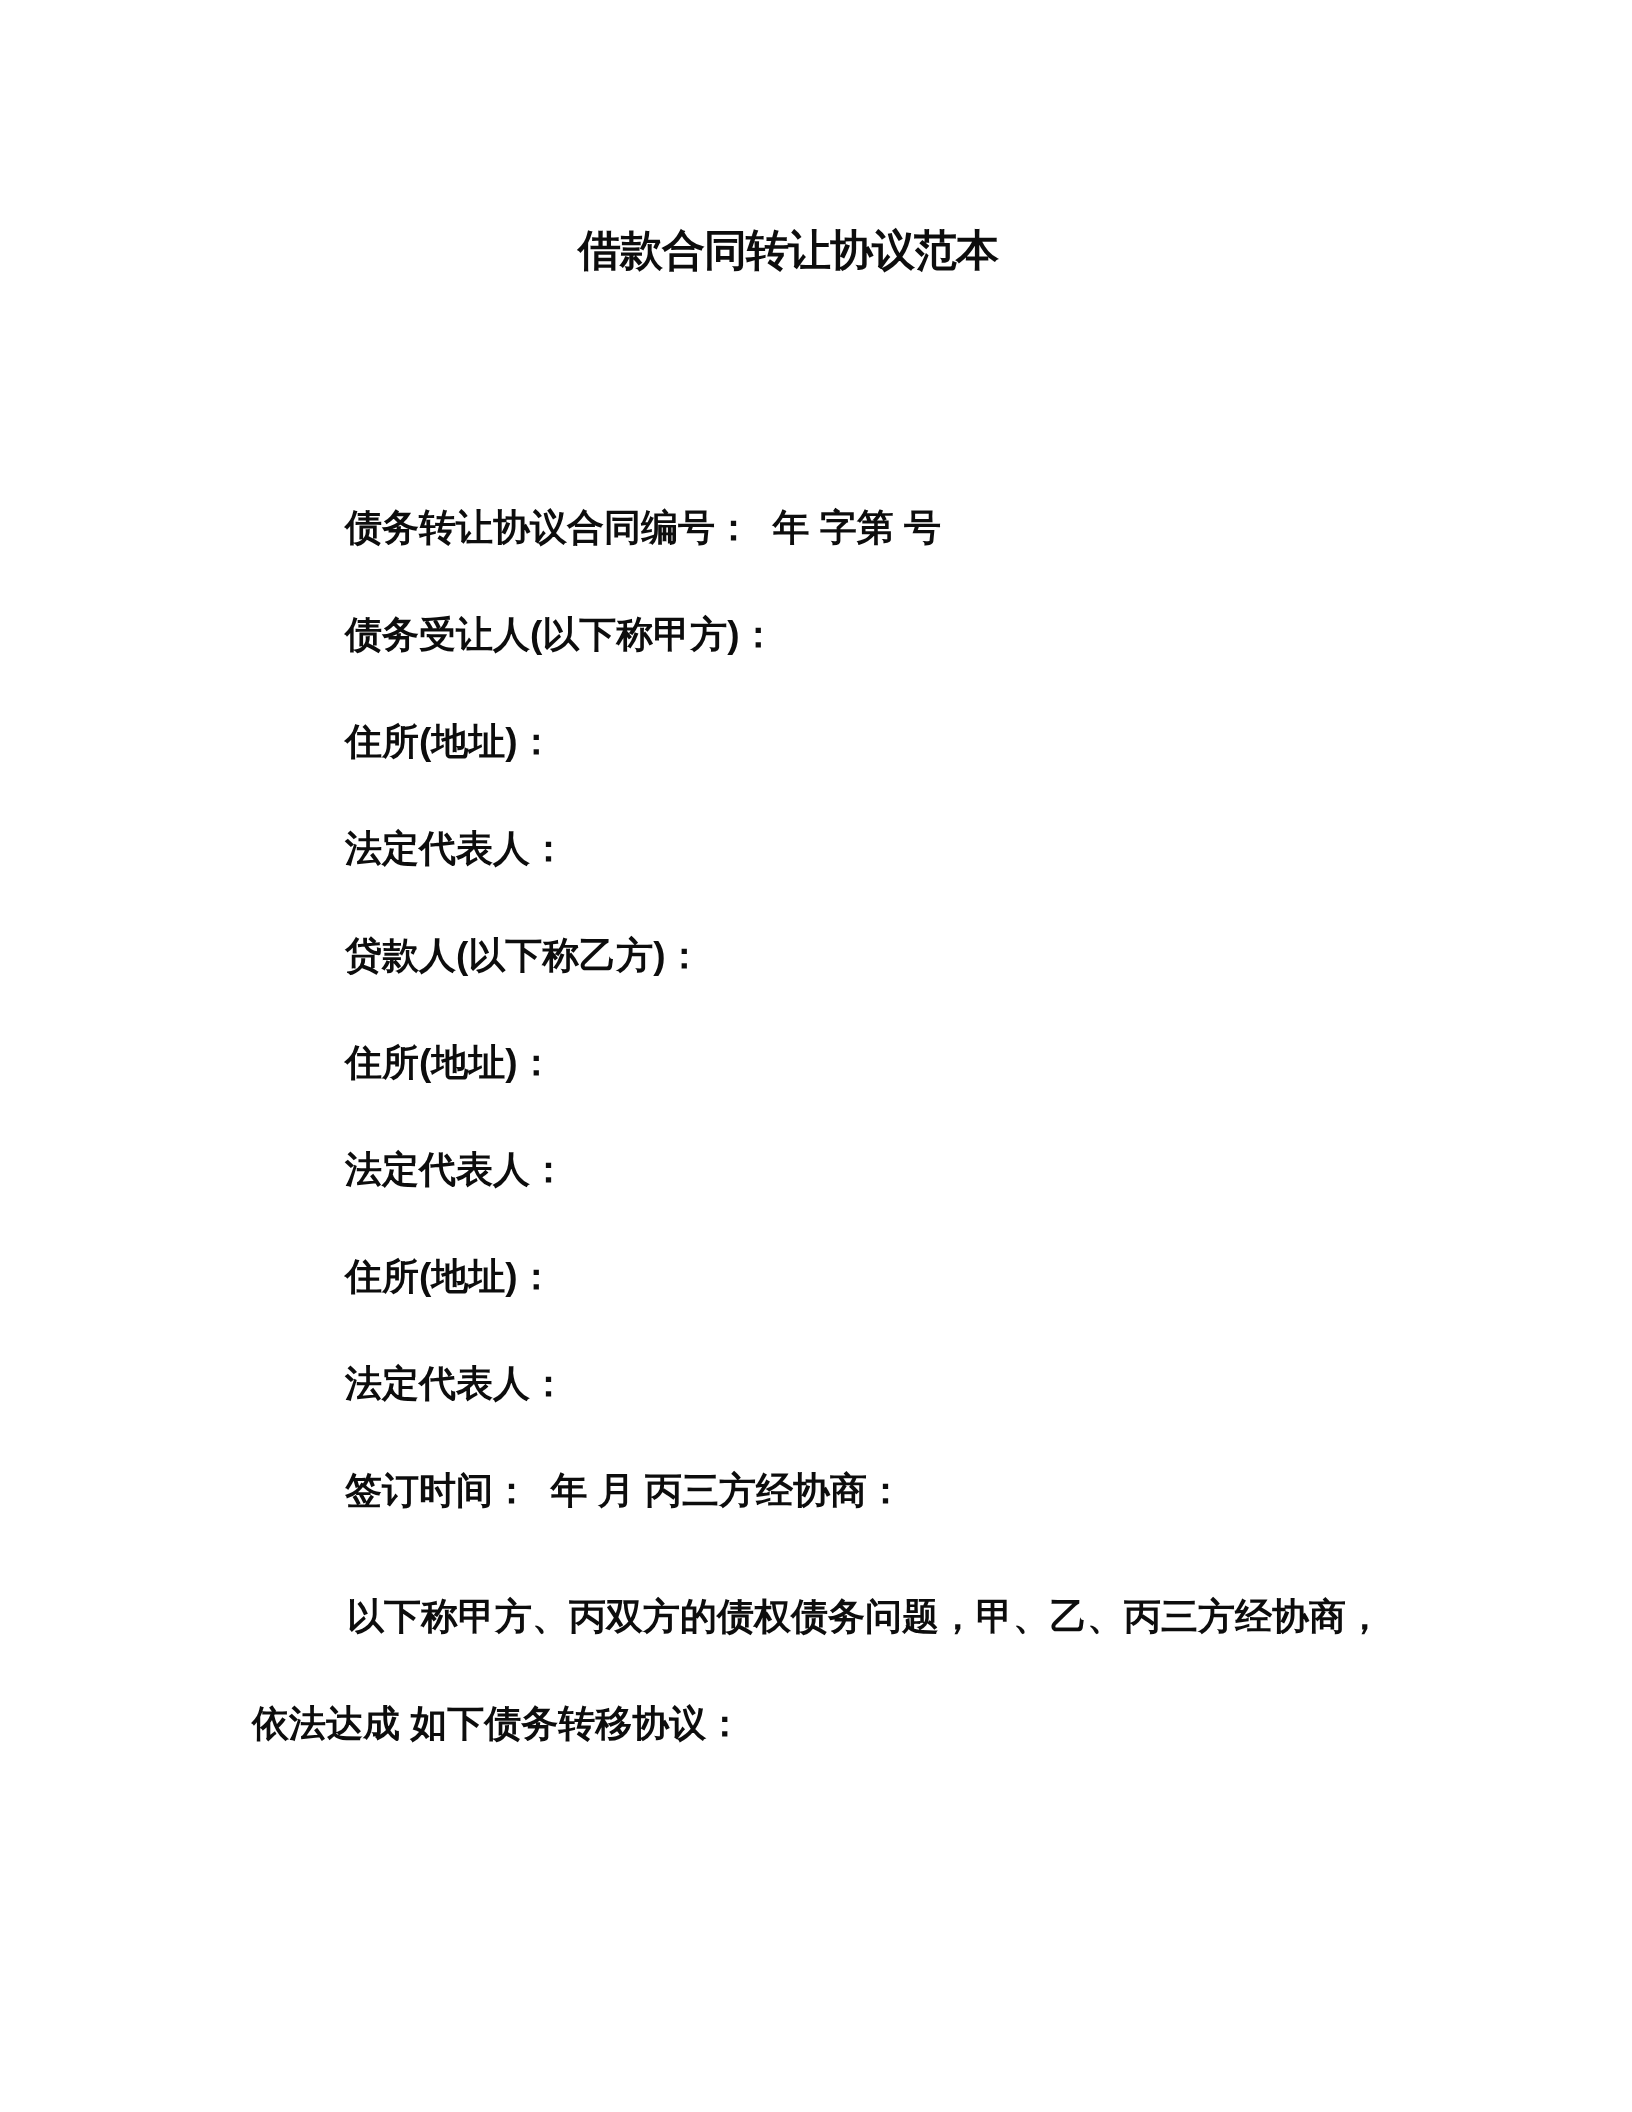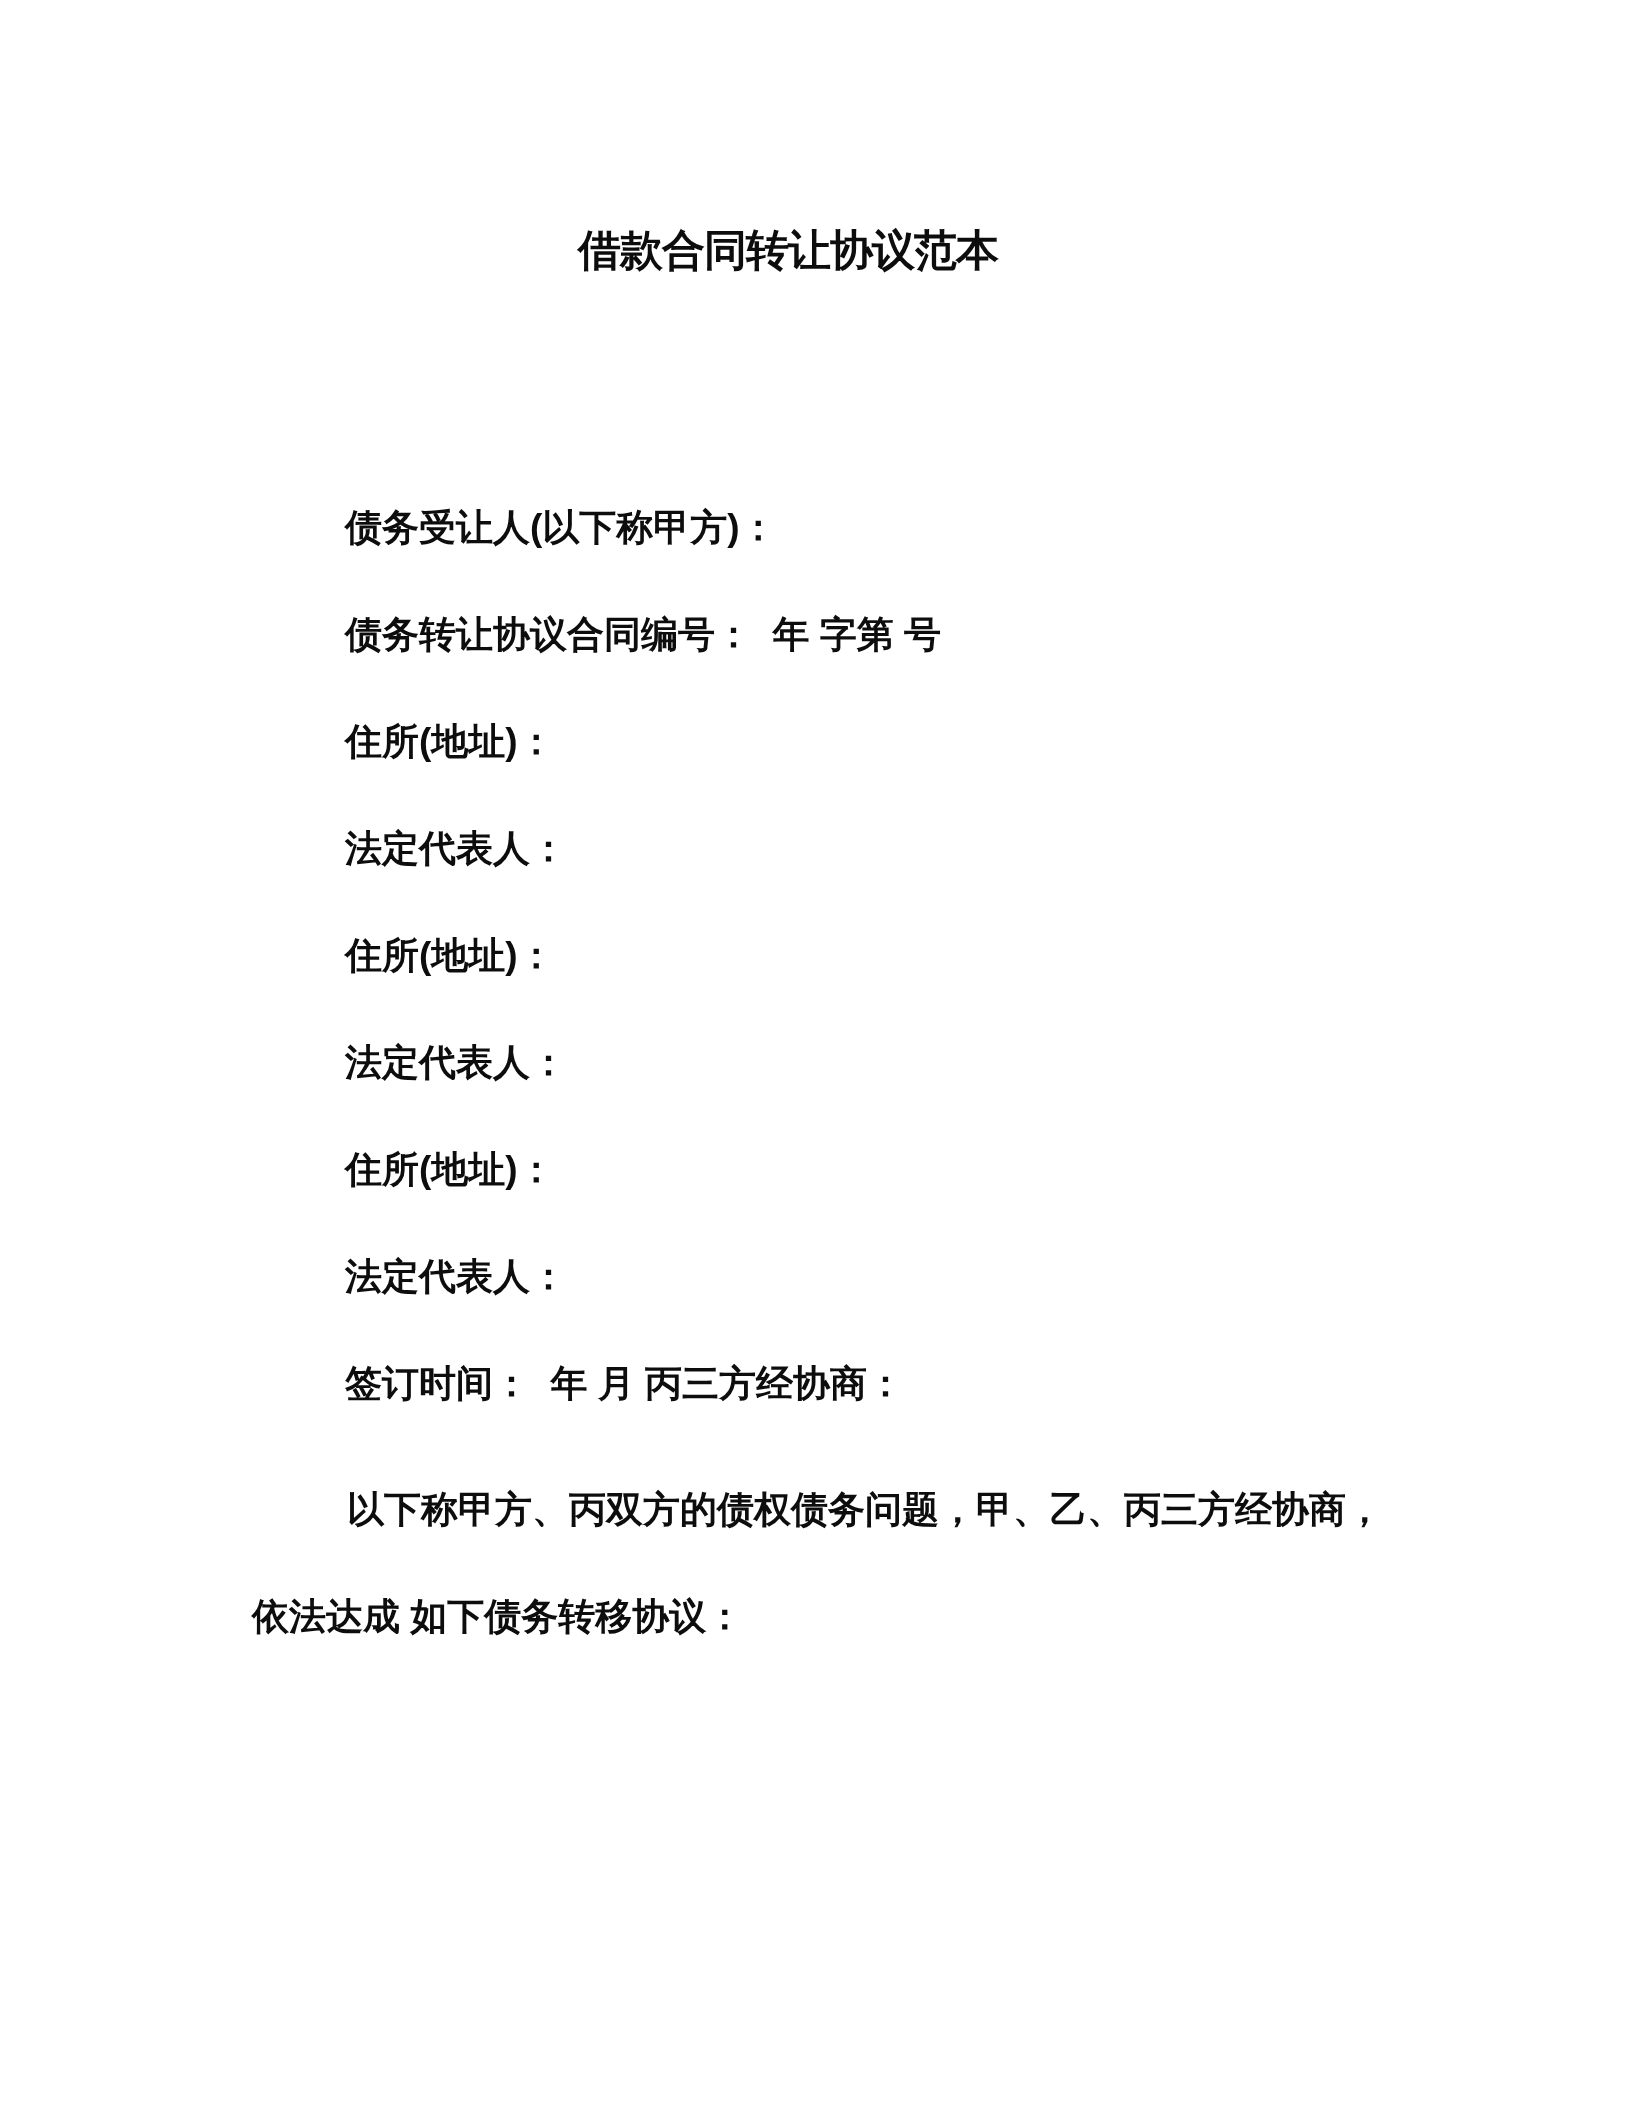--- a/index.html
+++ b/index.html
@@ -48,28 +48,29 @@
 </style>
 </head>
 <body>
 
 <div class="page">
 
   <div class="doc-title">借款合同转让协议范本</div>
 
   <div class="doc-body">
 
+    <div class="doc-line">债务转让协议合同编号：  年 字第 号</div>
+
     <div class="doc-line">债务受让人(以下称甲方)：</div>
-
-    <div class="doc-line">债务转让协议合同编号：  年 字第 号</div>
 
     <div class="doc-line">住所(地址)：</div>
 
     <div class="doc-line">法定代表人：</div>
 
+    <div class="doc-line">贷款人(以下称乙方)：</div>
 
     <div class="doc-line">住所(地址)：</div>
 
     <div class="doc-line">法定代表人：</div>
 
 
     <div class="doc-line">住所(地址)：</div>
 
     <div class="doc-line">法定代表人：</div>
 

